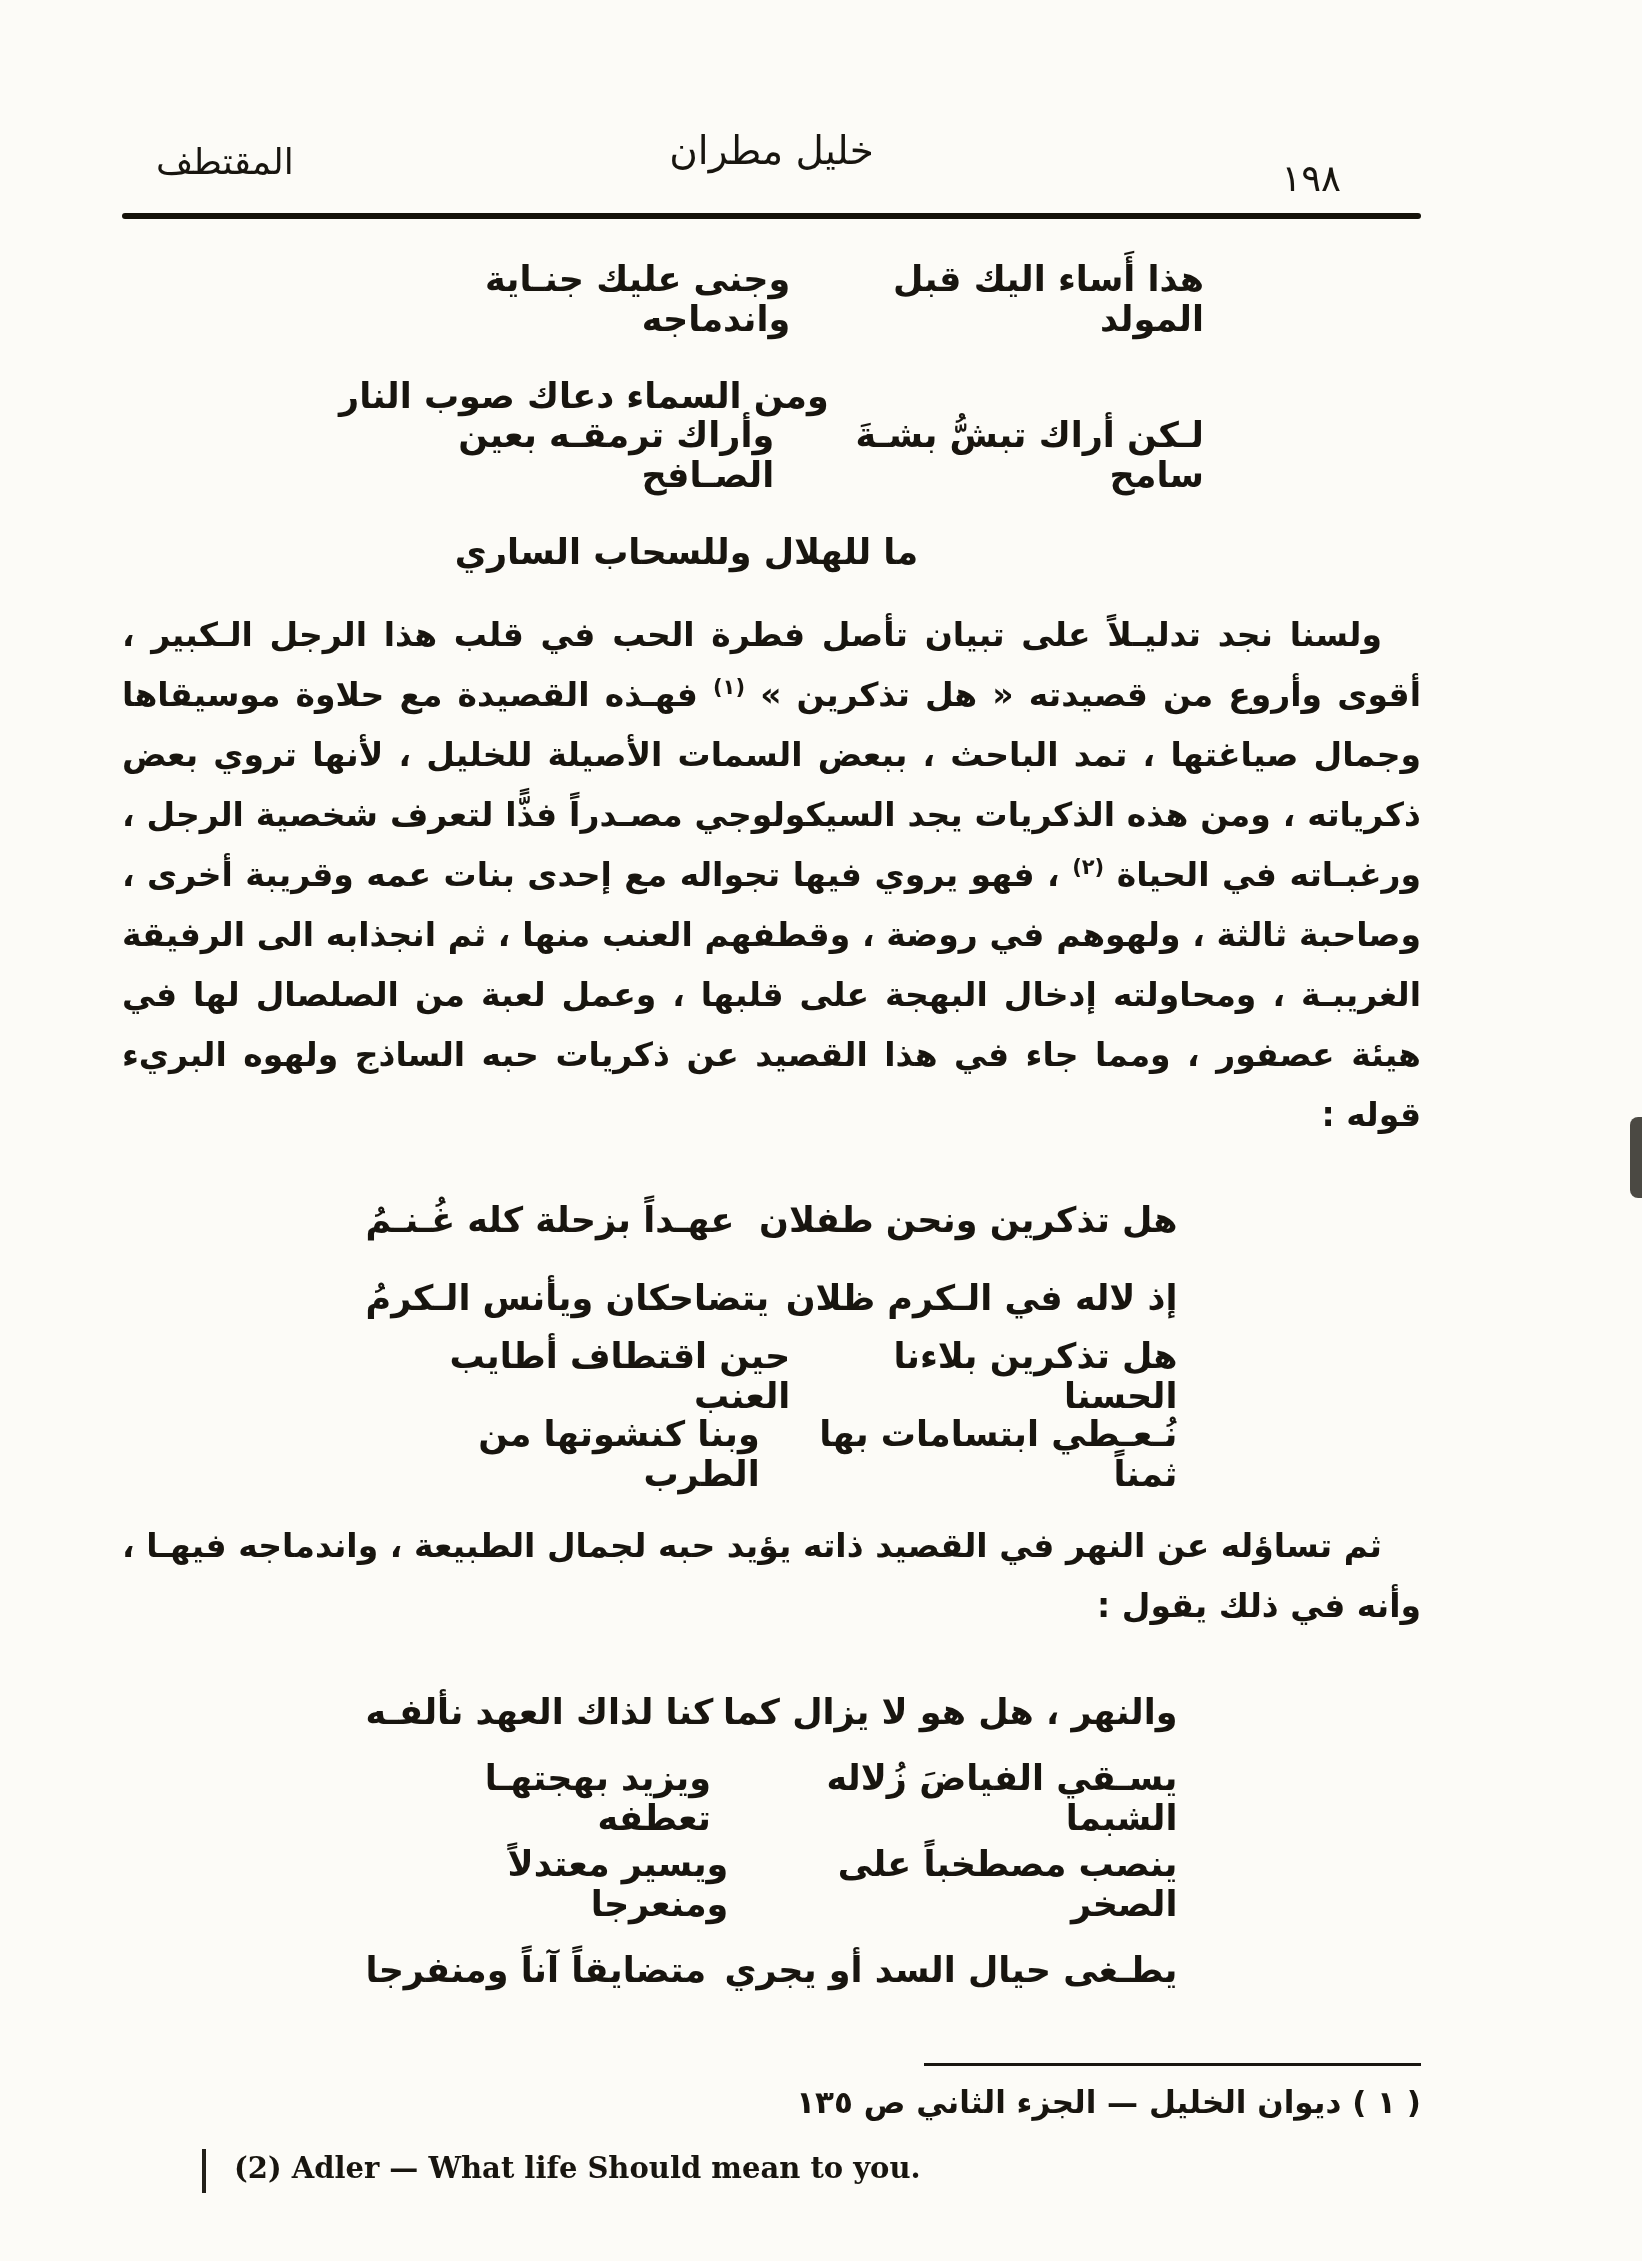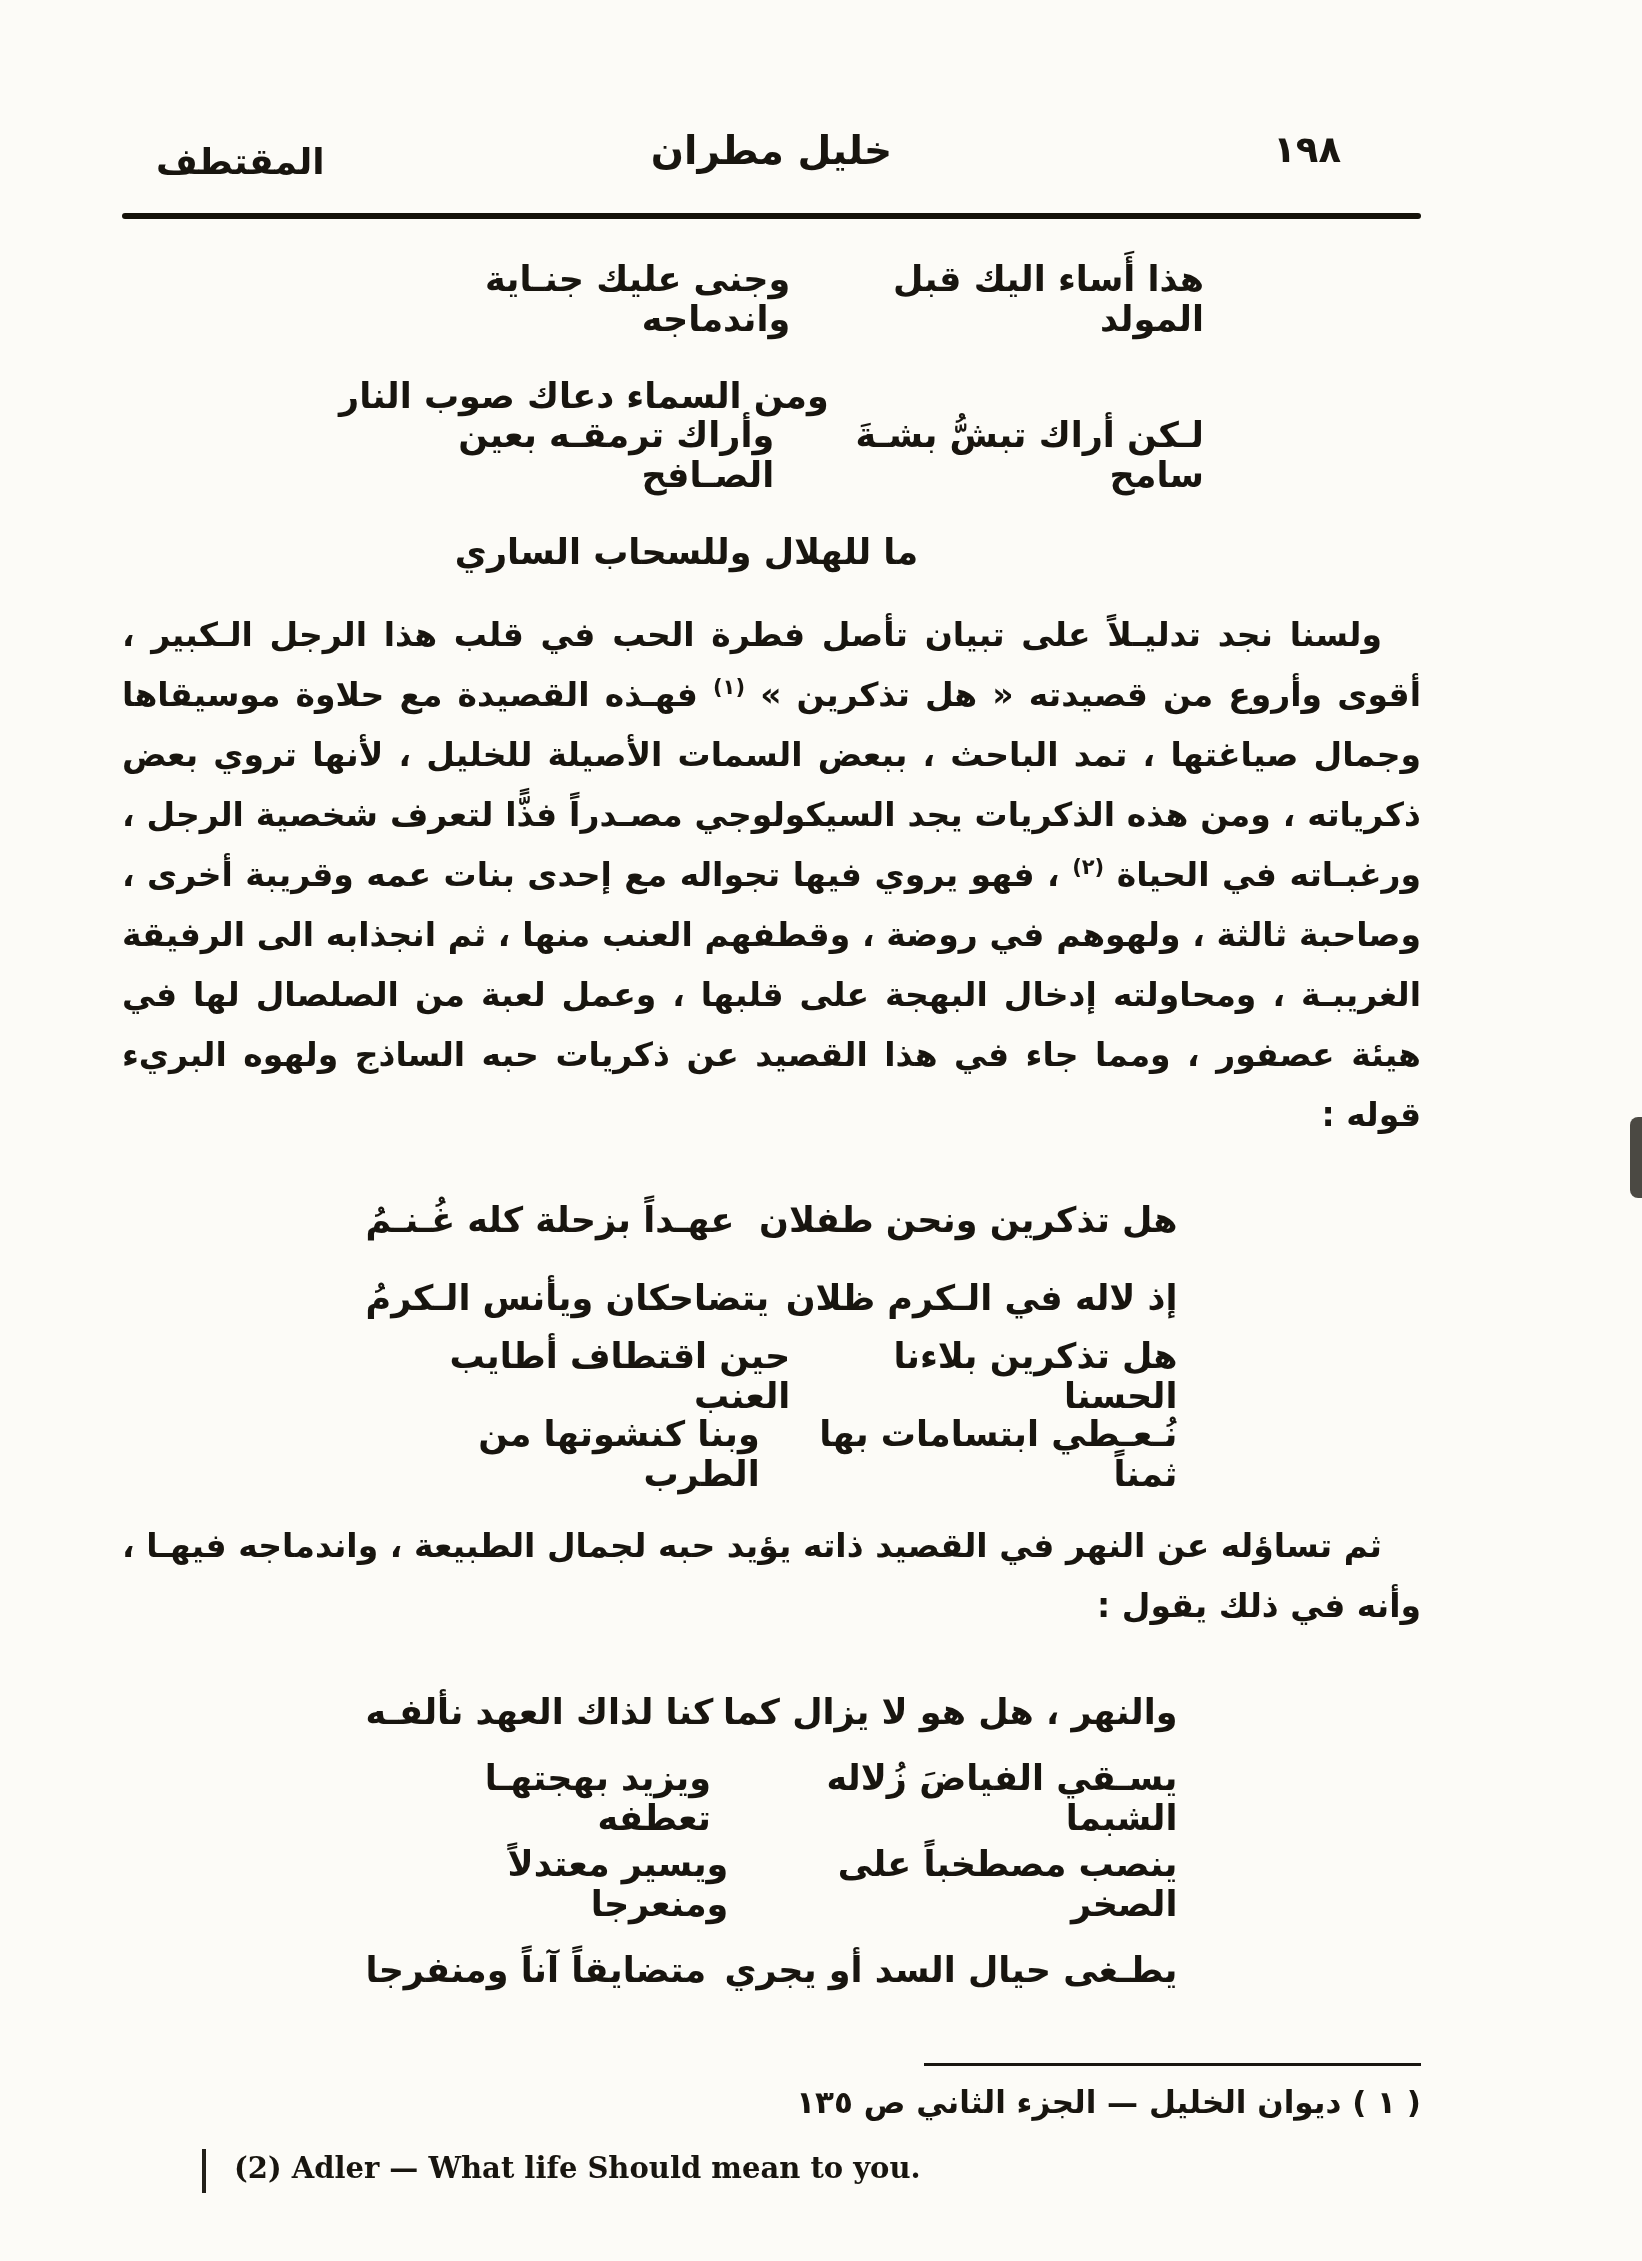--- a/index.html
+++ b/index.html
@@ -13,24 +13,24 @@
     height: 2261px;
     margin: 0 auto;
     background: #fcfbf7;
     color: #18150f;
     direction: rtl;
     overflow: hidden;
   }
   .content { padding: 128px 221px 0 122px; }
 
   
-  .header { position: relative; height: 65px; font-weight: bold; }
+  .header { position: relative; height: 65px; font-weight: normal; }
   .journal  { position: absolute; left: 34px;  top: 13px; font-size: 36px; }
   .title    { position: absolute; left: 0; right: 0; top: 0; text-align: center; font-size: 39px; letter-spacing: 1.6px; }
-  .pagenum  { position: absolute; right: 80px; top: 0; font-size: 37px; }
+  .pagenum  { position: absolute; right: 80px; top: 29px; font-size: 37px; }
   .rule { height: 6.5px; background: #141109; margin-top: 19.5px; border-radius: 3.2px; }
 
   
   .poem { font-weight: bold; }
   .poem .bayt   { display: flex; justify-content: space-between; align-items: center; }
   .poem .single { display: flex; align-items: flex-end; }
 
   .poem1 { width: 865px; margin: 41px auto 0; font-size: 35px; }
   .poem1 .bayt, .poem1 .single { height: 78px; }
   .poem1 .single-end    { justify-content: flex-end; }   

